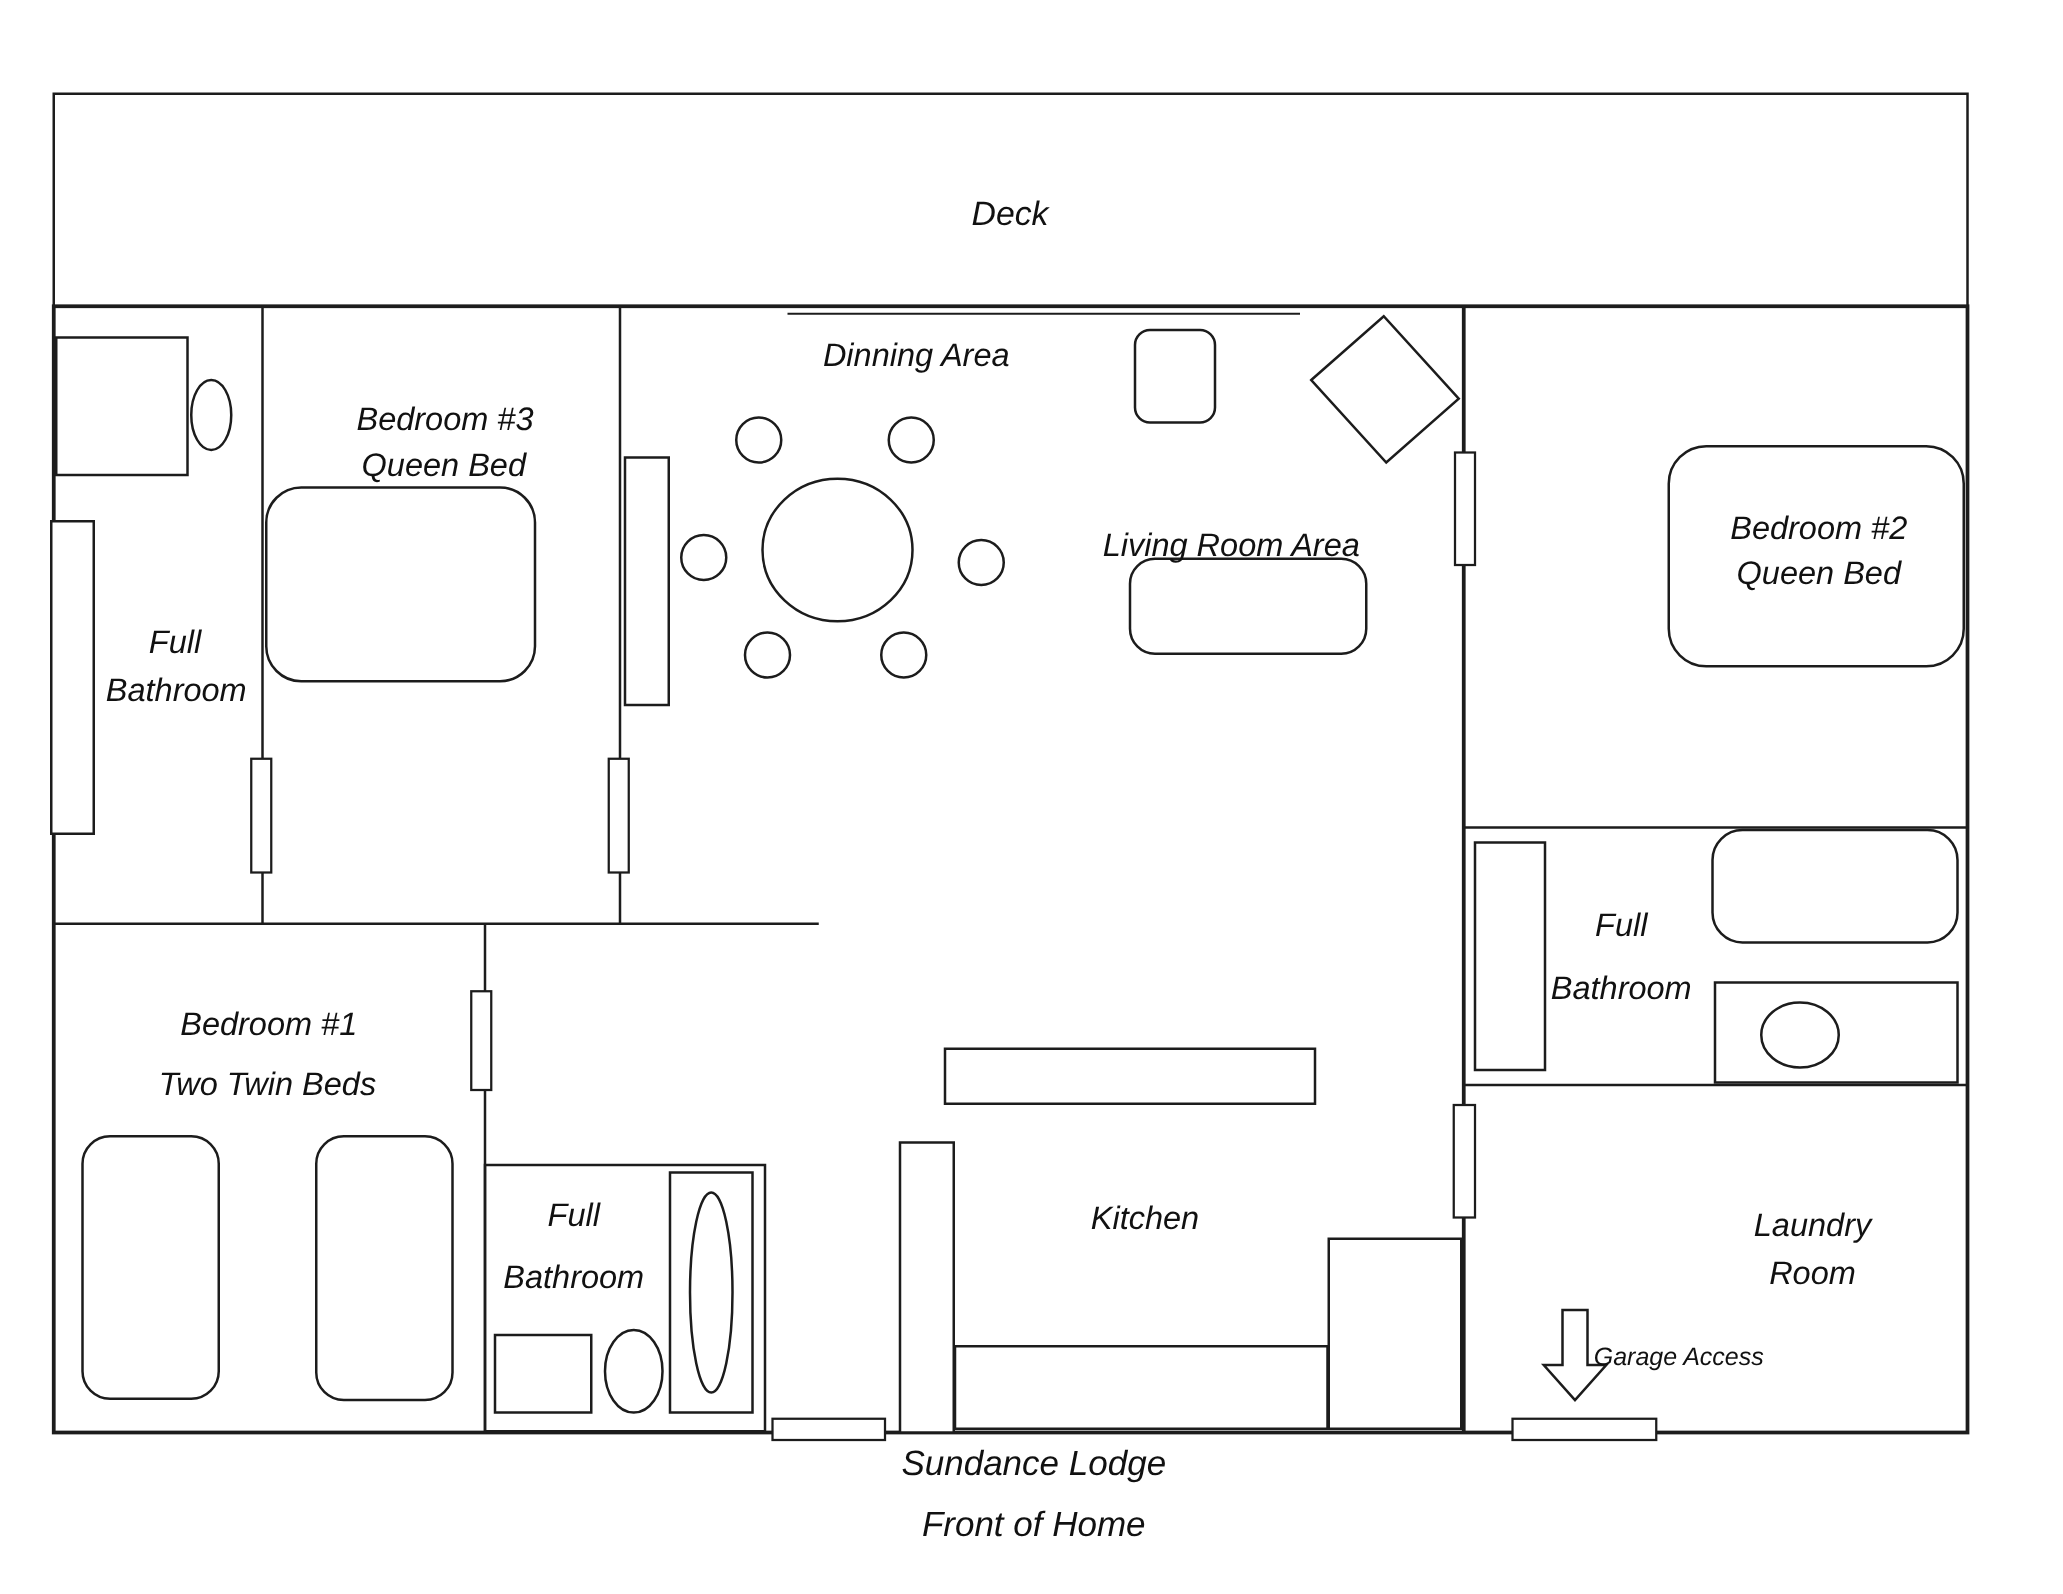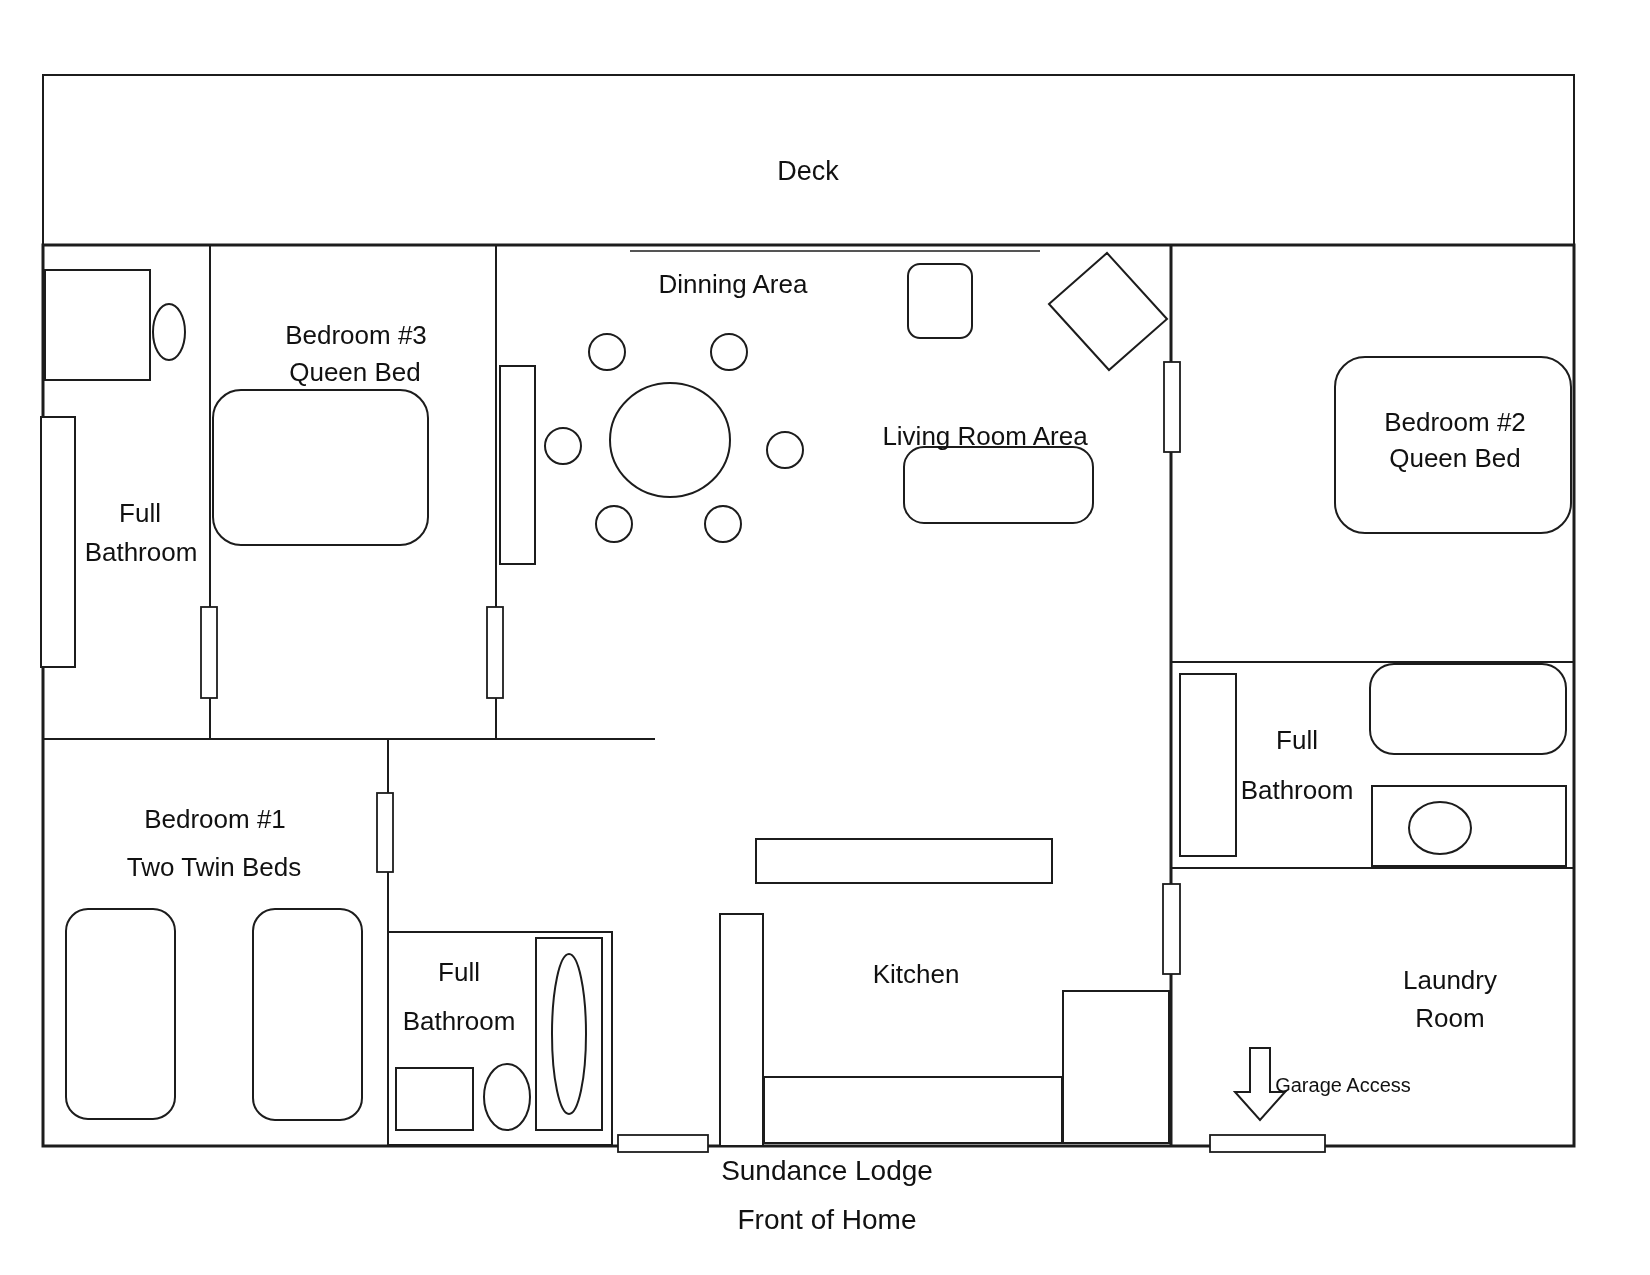--- a/index.html
+++ b/index.html
@@ -1,16 +1,16 @@
 <!DOCTYPE html>
 <html><head>
 <meta charset="utf-8">
 <style>
   html,body{margin:0;padding:0;background:#ffffff;}
-  .stage{position:relative;width:1650px;height:1275px;background:#ffffff;overflow:hidden;}
+  .stage{position:relative;width:1650px;height:1275px;background:#ffffff;overflow:hidden;font-style:italic;}
   svg{display:block;}
   .wall{stroke:#1c1c1c;fill:none;}
   .w2{stroke-width:2;}
   .w3{stroke-width:3;}
   .furn{fill:#ffffff;stroke:#1c1c1c;stroke-width:2;}
   .marker{fill:#ffffff;stroke:#1c1c1c;stroke-width:1.8;}
   .lbl{font-family:"Liberation Sans", sans-serif;fill:#111111;text-anchor:middle;}
   .f26{font-size:26px;}
   .f27{font-size:27px;}
   .f28{font-size:28px;}

